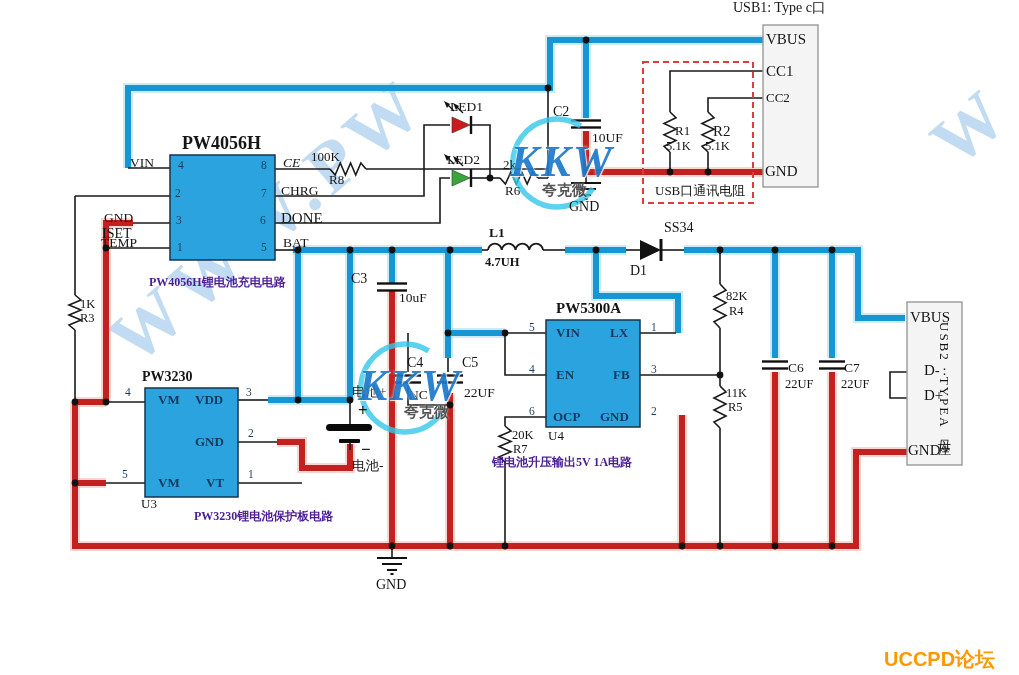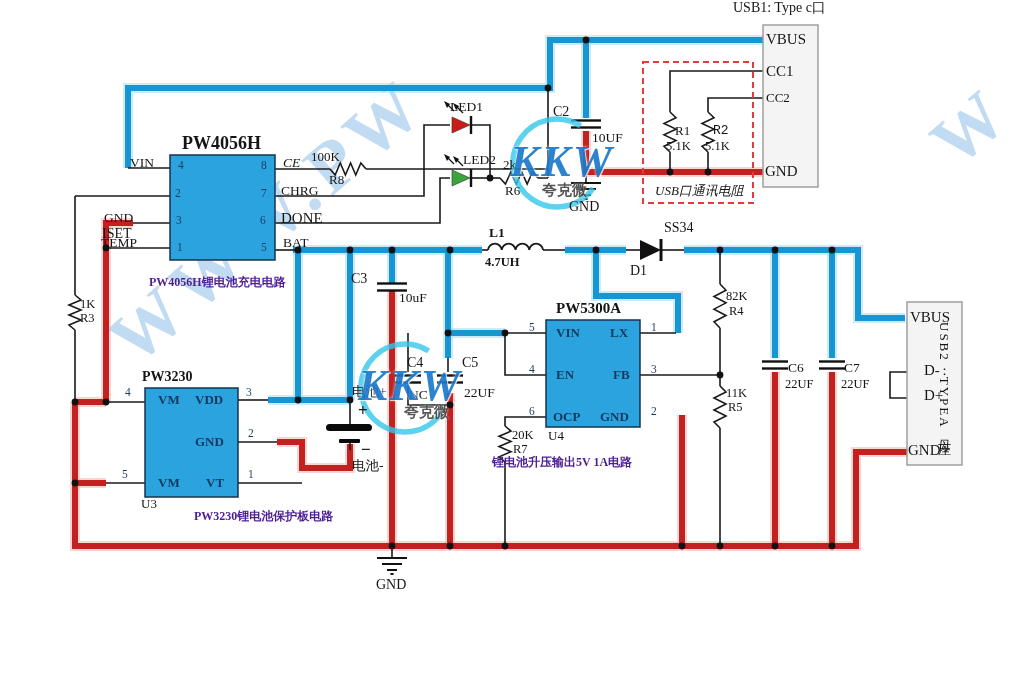--- a/index.html
+++ b/index.html
@@ -208,24 +208,24 @@
       <circle cx="450" cy="405" r="3.4" fill="#111"></circle>
       <circle cx="557" cy="163" r="44" fill="none" stroke="#33c7ea" stroke-width="5.5" stroke-dasharray="205 72" opacity="0.8" transform="rotate(35 557 163)"></circle>
       <circle cx="405" cy="388" r="44" fill="none" stroke="#33c7ea" stroke-width="5.5" stroke-dasharray="205 72" opacity="0.8" transform="rotate(35 405 388)"></circle>
     </svg>
 
   <div class="lbl" style="left:733px;top:1px;font-size:14px;">USB1: Type c口</div>
   <div class="lbl" style="left:766px;top:32px;font-size:15px;">VBUS</div>
   <div class="lbl" style="left:766px;top:64px;font-size:15px;">CC1</div>
   <div class="lbl" style="left:766px;top:91px;font-size:13px;">CC2</div>
   <div class="lbl" style="left:765px;top:164px;font-size:15px;">GND</div>
-  <div class="lbl" style="left:655px;top:184px;font-size:13px;font-style:italic;">USB口通讯电阻</div>
+  <div class="lbl" style="left:655px;top:184px;font-size:13px;">USB口通讯电阻</div>
   <div class="lbl" style="left:675px;top:124px;font-size:13px;">R1</div>
   <div class="lbl" style="left:666px;top:140px;font-size:12.5px;">5.1K</div>
-  <div class="lbl" style="left:713px;top:124px;font-size:13px;font-family:Liberation Mono, monospace;">R2</div>
+  <div class="lbl" style="left:713px;top:124px;font-size:15px;">R2</div>
   <div class="lbl" style="left:705px;top:140px;font-size:12.5px;">5.1K</div>
 
   <div class="lbl" style="left:553px;top:105px;font-size:14px;">C2</div>
   <div class="lbl" style="left:592px;top:131px;font-size:13.5px;">10UF</div>
   <div class="lbl" style="left:569px;top:200px;font-size:14px;">GND</div>
 
   <div class="lbl b" style="left:182px;top:134px;font-size:18px;">PW4056H</div>
   <div class="lbl" style="left:130px;top:156px;font-size:13.5px;">VIN</div>
   <div class="lbl" style="left:102px;top:188px;font-size:14px;margin-top:39px;">ISET</div>
   <div class="lbl" style="left:104px;top:211px;font-size:13.5px;">GND</div>
@@ -243,21 +243,21 @@
   <div class="lbl num" style="left:260px;top:215px;">6</div>
   <div class="lbl num" style="left:261px;top:242px;">5</div>
   <div class="lbl cap" style="left:149px;top:276px;">PW4056H锂电池充电电路</div>
 
   <div class="lbl" style="left:80px;top:298px;font-size:12.5px;">1K</div>
   <div class="lbl" style="left:80px;top:312px;font-size:12.5px;">R3</div>
 
   <div class="lbl" style="left:311px;top:150px;font-size:13px;">100K</div>
   <div class="lbl" style="left:329px;top:173px;font-size:13px;">R8</div>
   <div class="lbl" style="left:450px;top:100px;font-size:13.5px;">LED1</div>
-  <div class="lbl" style="left:447px;top:153px;font-size:13.5px;margin-left:16px;">LED2</div>
+  <div class="lbl" style="left:447px;top:153px;font-size:13.5px;">LED2</div>
   <div class="lbl" style="left:503px;top:158px;font-size:13px;">2k</div>
   <div class="lbl" style="left:505px;top:184px;font-size:13px;">R6</div>
 
   <div class="lbl" style="left:351px;top:272px;font-size:14px;">C3</div>
   <div class="lbl" style="left:399px;top:291px;font-size:13.5px;">10uF</div>
   <div class="lbl b" style="left:489px;top:226px;font-size:13.5px;">L1</div>
   <div class="lbl b" style="left:485px;top:256px;font-size:12.5px;">4.7UH</div>
   <div class="lbl" style="left:664px;top:221px;font-size:14px;">SS34</div>
   <div class="lbl" style="left:630px;top:264px;font-size:14px;">D1</div>
 
@@ -319,13 +319,14 @@
   <div class="lbl" style="left:924px;top:363px;font-size:15px;">D-</div>
   <div class="lbl" style="left:924px;top:388px;font-size:15px;">D+</div>
   <div class="lbl" style="left:908px;top:443px;font-size:15px;">GND</div>
   <div class="lbl vert" style="left:938px;top:322px;font-size:13px;height:130px;">USB2：TYPEA母座</div>
 
   <div class="kkw" style="left:510px;top:136px;font-size:44px;">KKW</div>
   <div class="kkwsub" style="left:542px;top:181px;font-size:15px;">夸克微</div>
   <div class="kkw" style="left:358px;top:360px;font-size:44px;">KKW</div>
   <div class="kkwsub" style="left:404px;top:403px;font-size:15px;">夸克微</div>
 
+  <div class="footer" style="left:884px;top:646px;font-size:20px;">UCCPD论坛</div>
 </div>
 
 </body></html>

